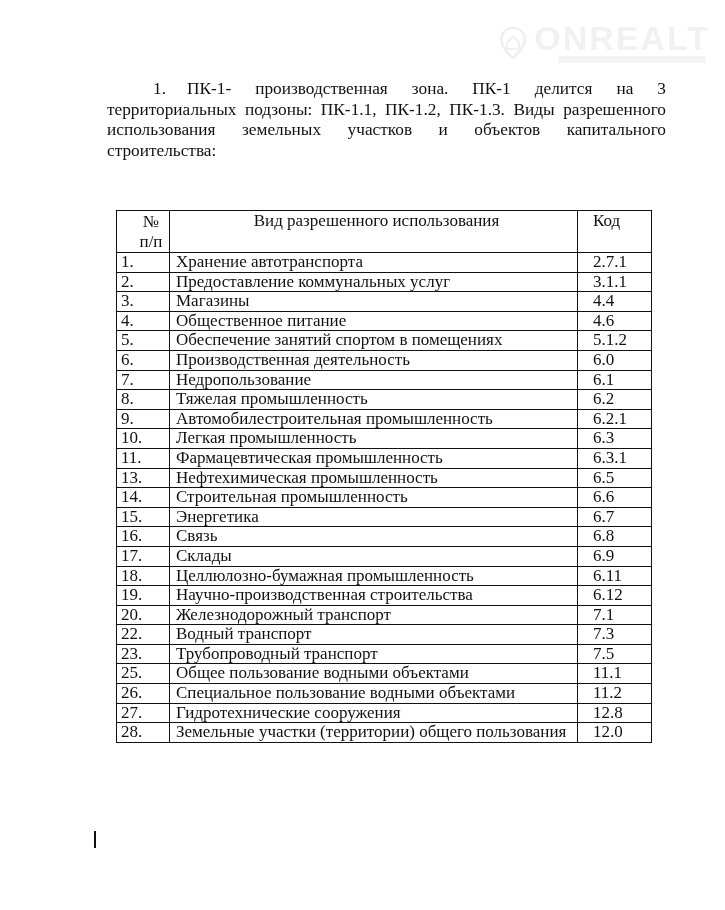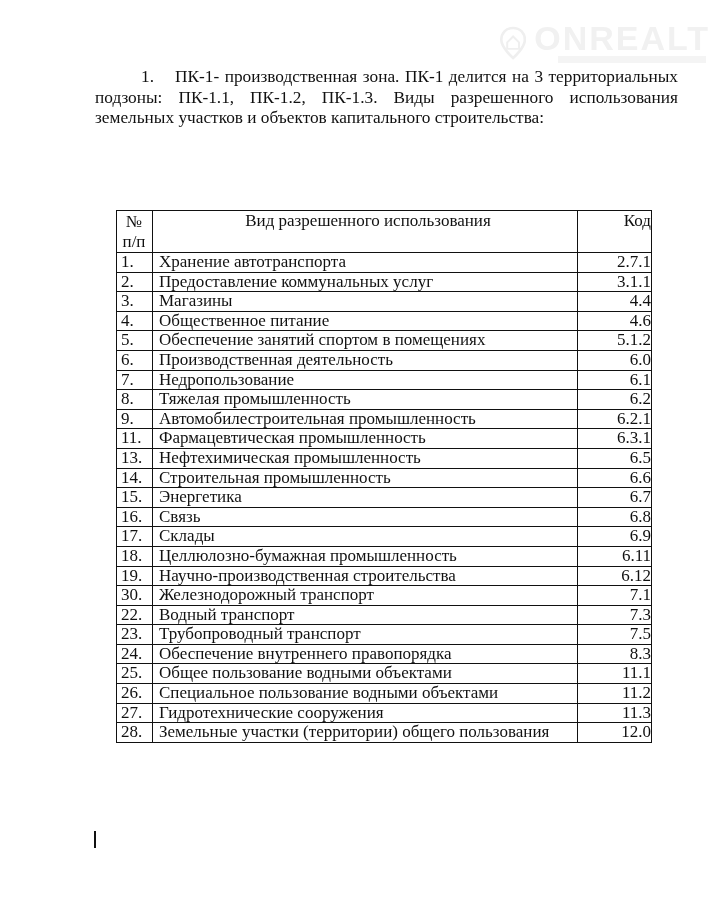--- a/index.html
+++ b/index.html
@@ -48,21 +48,21 @@
   }
   .doc-text {
     position: absolute;
     left: 95px;
     top: 67px;
     width: 583px;
     font-size: 17.3px;
     line-height: 20.6px;
   }
   .para {
-    margin: 0;
+    margin: 12px;
     text-align: justify;
     text-indent: 46px;
   }
   .para .num {
     display: inline-block;
     width: 34px;
     text-indent: 0;
   }
   .para .num.wide {
     width: 44px;
@@ -83,28 +83,28 @@
     vertical-align: top;
     height: 18.6px;
   }
   table.uses th {
     height: 40px;
     text-align: center;
     padding-top: 1px;
   }
   table.uses th.col-num {
     width: 32px;
-    padding-left: 1px;
+    padding-left: 18px;
     padding-right: 2px;
     line-height: 20px;
     text-align: center;
   }
   table.uses th.col-code, table.uses td.code {
     width: 58px;
-    text-align: right;
+    text-align: left;
     padding-left: 15px;
   }
   table.uses td.num {
     padding-left: 4px;
   }
   .cursor {
     position: absolute;
     left: 94px;
     top: 831px;
     width: 2px;
@@ -178,20 +178,25 @@
         <td class="num">8.</td>
         <td class="use">Тяжелая промышленность</td>
         <td class="code">6.2</td>
       </tr>
       <tr>
         <td class="num">9.</td>
         <td class="use">Автомобилестроительная промышленность</td>
         <td class="code">6.2.1</td>
       </tr>
       <tr>
+        <td class="num">10.</td>
+        <td class="use">Легкая промышленность</td>
+        <td class="code">6.3</td>
+      </tr>
+      <tr>
         <td class="num">11.</td>
         <td class="use">Фармацевтическая промышленность</td>
         <td class="code">6.3.1</td>
       </tr>
       <tr>
         <td class="num">13.</td>
         <td class="use">Нефтехимическая промышленность</td>
         <td class="code">6.5</td>
       </tr>
       <tr>
@@ -218,53 +223,48 @@
         <td class="num">18.</td>
         <td class="use">Целлюлозно-бумажная промышленность</td>
         <td class="code">6.11</td>
       </tr>
       <tr>
         <td class="num">19.</td>
         <td class="use">Научно-производственная строительства</td>
         <td class="code">6.12</td>
       </tr>
       <tr>
-        <td class="num">30.</td>
+        <td class="num">20.</td>
         <td class="use">Железнодорожный транспорт</td>
         <td class="code">7.1</td>
       </tr>
       <tr>
         <td class="num">22.</td>
         <td class="use">Водный транспорт</td>
         <td class="code">7.3</td>
       </tr>
       <tr>
         <td class="num">23.</td>
         <td class="use">Трубопроводный транспорт</td>
         <td class="code">7.5</td>
       </tr>
       <tr>
-        <td class="num">24.</td>
-        <td class="use">Обеспечение внутреннего правопорядка</td>
-        <td class="code">8.3</td>
-      </tr>
-      <tr>
         <td class="num">25.</td>
         <td class="use">Общее пользование водными объектами</td>
         <td class="code">11.1</td>
       </tr>
       <tr>
         <td class="num">26.</td>
         <td class="use">Специальное пользование водными объектами</td>
         <td class="code">11.2</td>
       </tr>
       <tr>
         <td class="num">27.</td>
         <td class="use">Гидротехнические сооружения</td>
-        <td class="code">11.3</td>
+        <td class="code">12.8</td>
       </tr>
       <tr>
         <td class="num">28.</td>
         <td class="use">Земельные участки (территории) общего пользования</td>
         <td class="code">12.0</td>
       </tr>
     </tbody>
 </table>
 
 <div class="cursor"></div>

